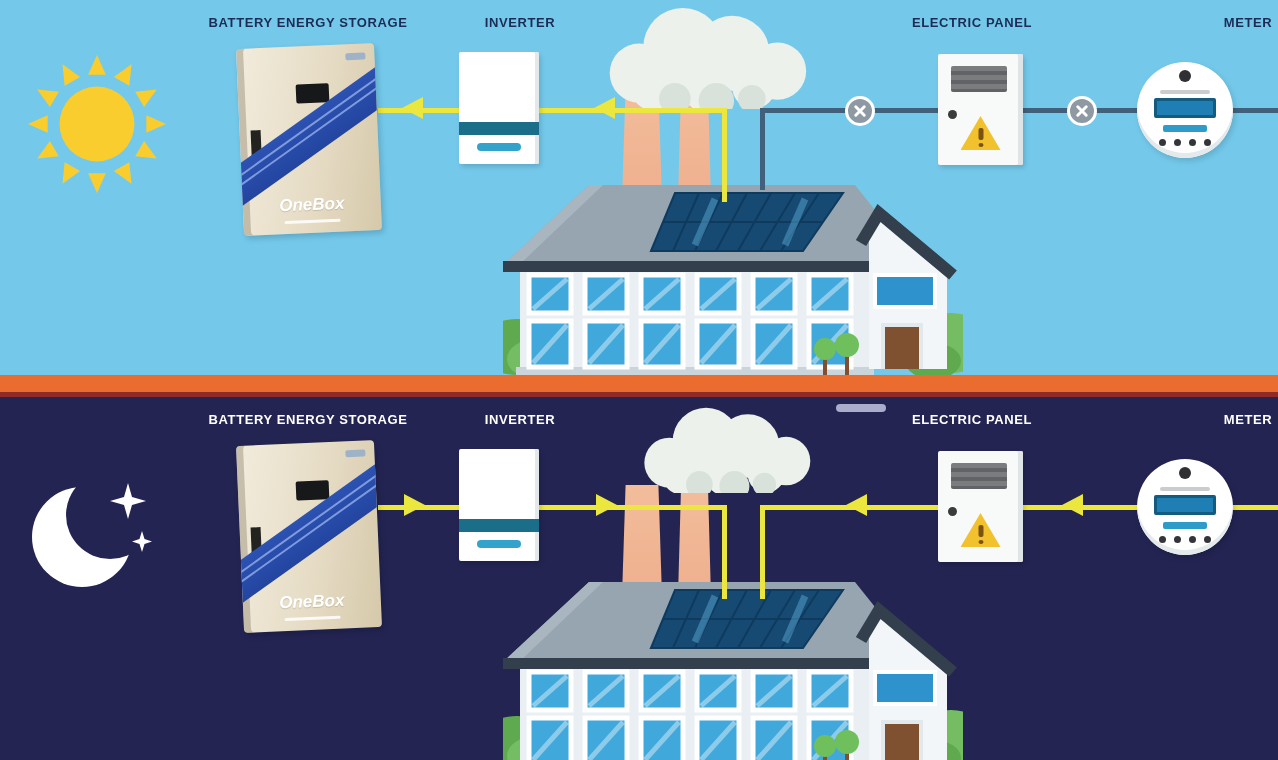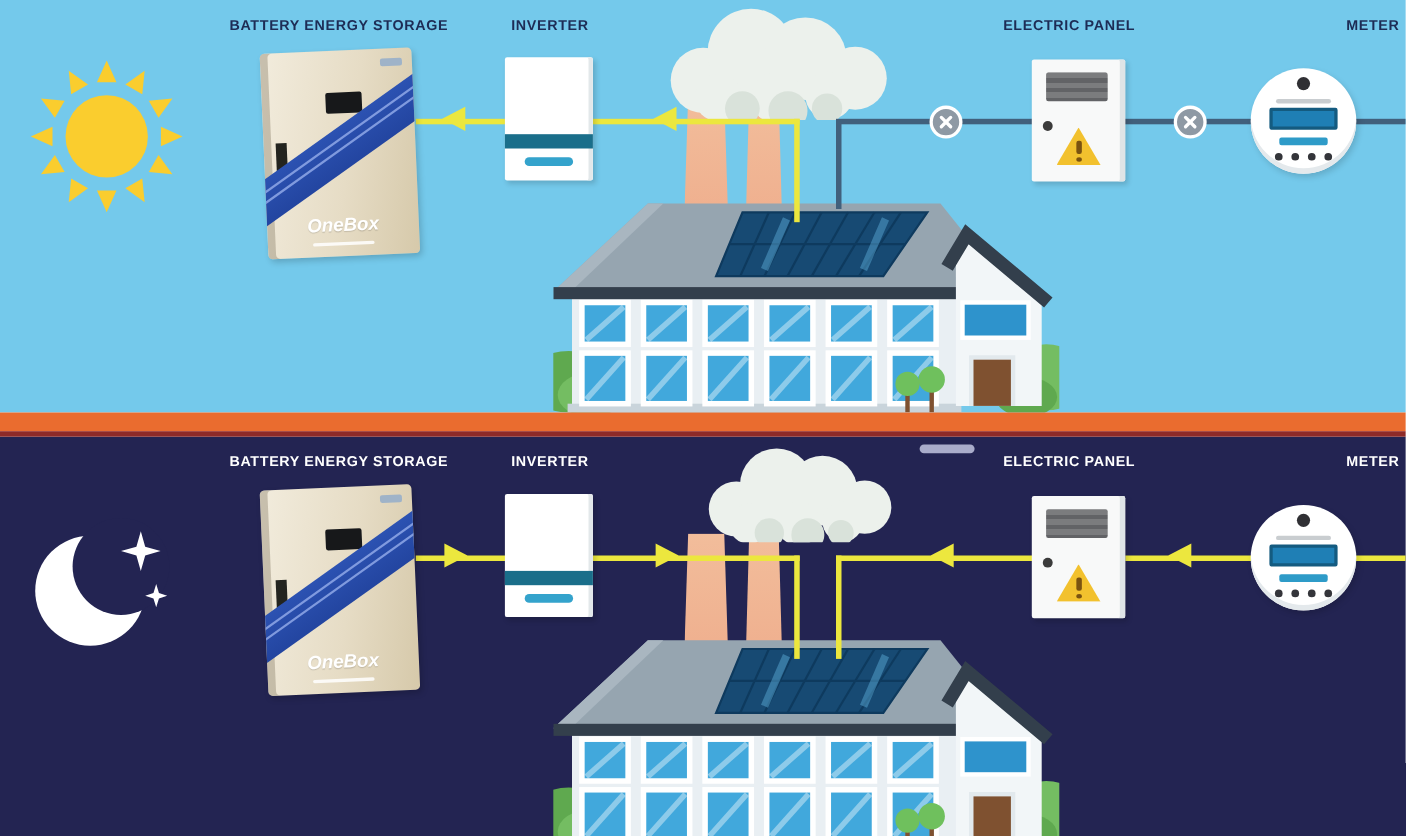--- a/index.html
+++ b/index.html
@@ -8,21 +8,21 @@
   .panel.day{top:0;height:375px;background:var(--day-sky,#74C9EB);}
   .panel.night{top:397px;height:363px;background:var(--night-sky,#232452);}
   .divider{position:absolute;top:375px;left:0;width:1278px;height:22px;z-index:6;}
   .divider .orange{height:17px;background:var(--divider-orange,#EA6C2F);}
   .divider .red{height:5px;background:var(--divider-red,#8E2A28);}
 
   .label{position:absolute;top:15px;transform:translateX(-50%);font-size:13px;font-weight:bold;
          letter-spacing:.6px;white-space:nowrap;z-index:6;}
   .day .label{color:var(--label-day,#1D2C55);}
   .night .label{color:var(--label-night,#FFFFFF);}
-  .lbl-battery{left:308px}.lbl-inverter{left:500px}.lbl-panel{left:972px}.lbl-meter{left:1248px}
+  .lbl-battery{left:308px}.lbl-inverter{left:520px}.lbl-panel{left:972px}.lbl-meter{left:1248px}
 
   
   .line{position:absolute;height:5px;z-index:4;}
   .vline{position:absolute;width:5px;z-index:4;}
   .yellow{background:var(--flow-yellow,#ECE73E);}
   .dark{background:var(--grid-line,#41607C);}
   .arrow{position:absolute;width:0;height:0;border-top:11px solid transparent;border-bottom:11px solid transparent;z-index:4;}
   .arrow.left{border-right:21px solid var(--flow-yellow,#ECE73E);}
   .arrow.right{border-left:21px solid var(--flow-yellow,#ECE73E);}
   .xconn{position:absolute;top:96px;width:30px;height:30px;border-radius:50%;background:var(--connector-gray,#8E99A4);

